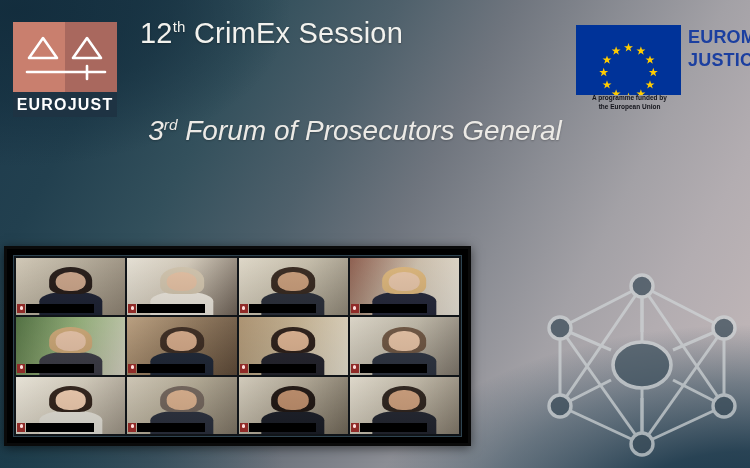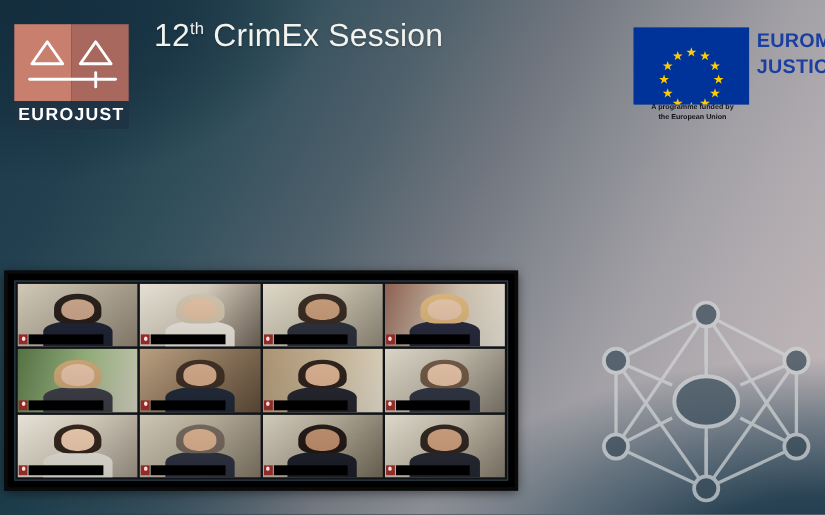--- a/index.html
+++ b/index.html
@@ -286,20 +286,21 @@
     <div class="ej-wordbox">
       <span class="ej-word">EUROJUST</span>
     </div>
   </div>
 
   <div class="main-title">
     <span>12</span><sup>th</sup><span> CrimEx Session</span>
   </div>
 
   <div class="subtitle-block">
+    <div class="sub-line"><span>3</span><sup>rd</sup><span> Forum of Prosecutors General</span></div>
   </div>
 
   <div class="euromed-logo">
     <div class="eu-flag">
       <svg width="105" height="70" viewBox="0 0 105 70">
         <rect x="0" y="0" width="105" height="70" fill="#003399"></rect>
         <g fill="#FFCC00">
           <polygon points="52.5,18.0 53.6,21.2 57.0,21.2 54.3,23.2 55.3,26.4 52.5,24.4 49.7,26.4 50.7,23.2 48.0,21.2 51.4,21.2"></polygon>
           <polygon points="64.9,21.3 66.0,24.5 69.4,24.5 66.7,26.5 67.7,29.7 64.9,27.7 62.1,29.7 63.1,26.5 60.4,24.5 63.8,24.5"></polygon>
           <polygon points="74.0,30.4 75.1,33.6 78.5,33.6 75.8,35.6 76.8,38.8 74.0,36.8 71.2,38.8 72.2,35.6 69.5,33.6 72.9,33.6"></polygon>

